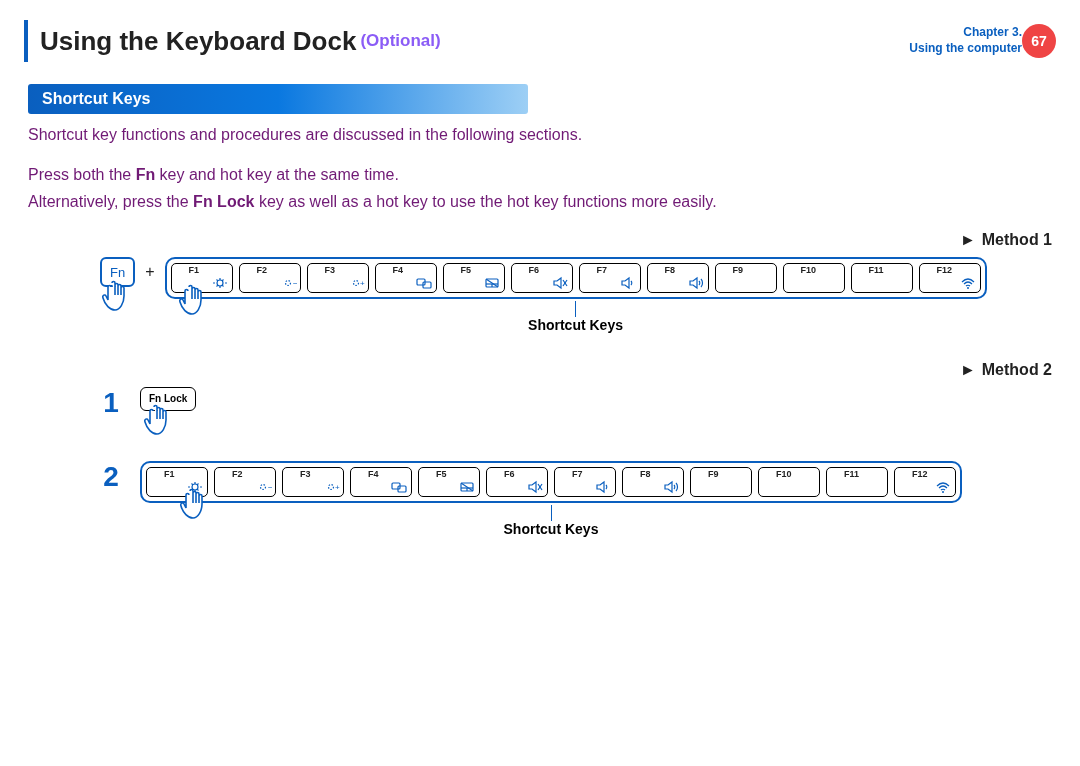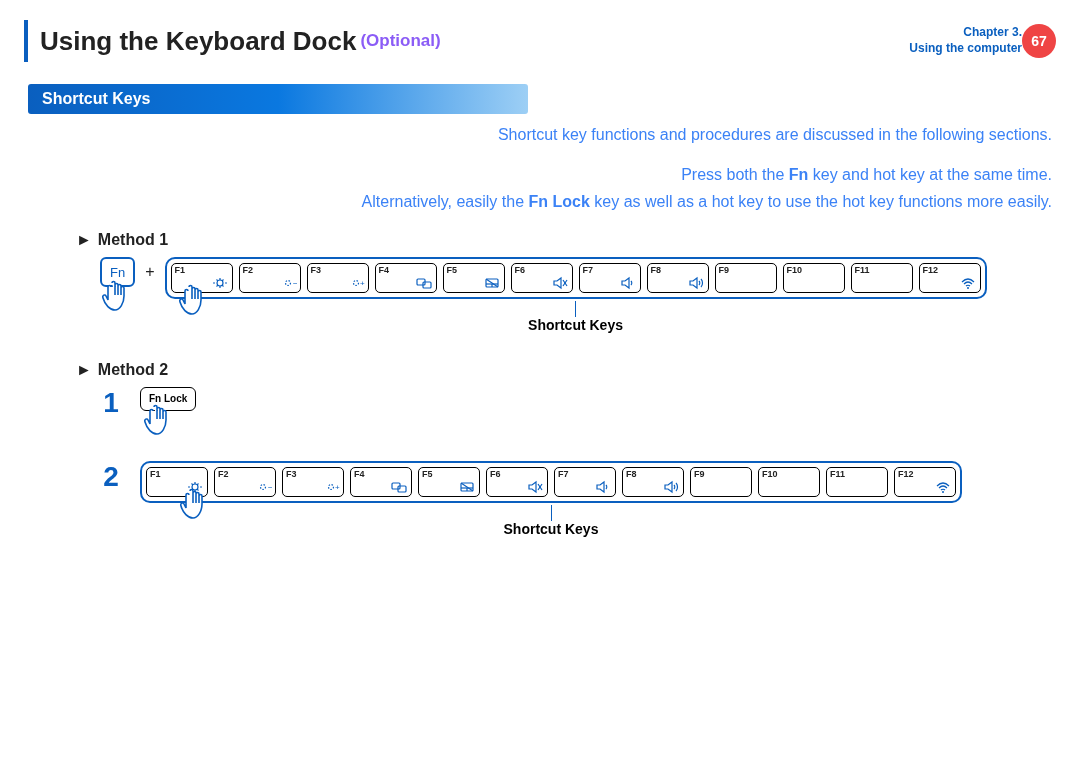--- a/index.html
+++ b/index.html
@@ -63,30 +63,30 @@
     color: #fff;
     font-weight: 700;
     font-size: 16px;
     padding: 6px 14px;
     border-radius: 3px;
     width: 500px;
     margin-bottom: 10px;
   }
   .body-text {
     font-size: 16px;
-    color: #3b82f6;
+    color: #701a75;
     margin-bottom: 18px;
     line-height: 1.4;
-    text-align: right;
   }
   .body-line { margin-bottom: 4px; }
   .method-label {
     font-size: 16px;
     font-weight: 700;
     margin: 16px 0 8px 48px;
+    text-align: right;
   }
   .arrow { margin-right: 6px; }
   .diagram-row {
     display: flex;
     align-items: flex-start;
     margin-left: 72px;
     position: relative;
   }
   .fn-key, .fnlock-key {
     border: 2px solid #0a5fbf;
@@ -118,21 +118,21 @@
     border: 1.5px solid #000;
     border-radius: 5px;
     width: 62px;
     height: 30px;
     position: relative;
     font-size: 10px;
     background:#fff;
   }
   .fkey-label {
     position: absolute;
-    top: 1px; left: 3px;
+    top: 1px; left: 17px;
     font-size: 9px;
     font-weight: 700;
   }
   .fkey-icon {
     position: absolute;
     right: 3px; bottom: 2px;
     width: 18px; height: 14px;
     color: #0a5fbf;
   }
   .hand-cursor {
@@ -232,21 +232,21 @@
 
 <div class="content">
   <div class="section-heading">Shortcut Keys</div>
   <p class="body-text">Shortcut key functions and procedures are discussed in the following sections.</p>
 
   <div class="body-text">
     <div class="body-line">
       <span>Press both the </span><strong>Fn</strong><span> key and hot key at the same time.</span>
     </div>
     <div class="body-line">
-      <span>Alternatively, easily the </span><strong>Fn Lock</strong><span> key as well as a hot key to use the hot key functions more easily.</span>
+      <span>Alternatively, press the </span><strong>Fn Lock</strong><span> key as well as a hot key to use the hot key functions more easily.</span>
     </div>
   </div>
 
   <div class="method-label">
     <span class="arrow">►</span><span>Method 1</span>
   </div>
 
   <div class="diagram-row">
     <div style="position:relative;">
       <div class="fn-key">Fn</div>

